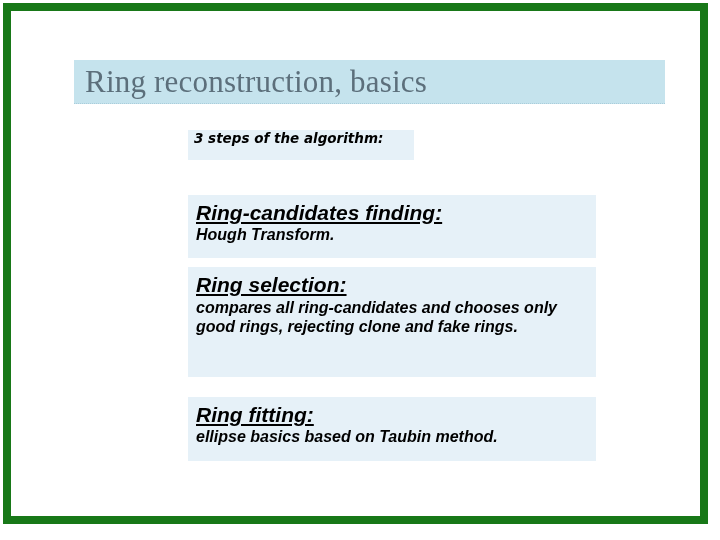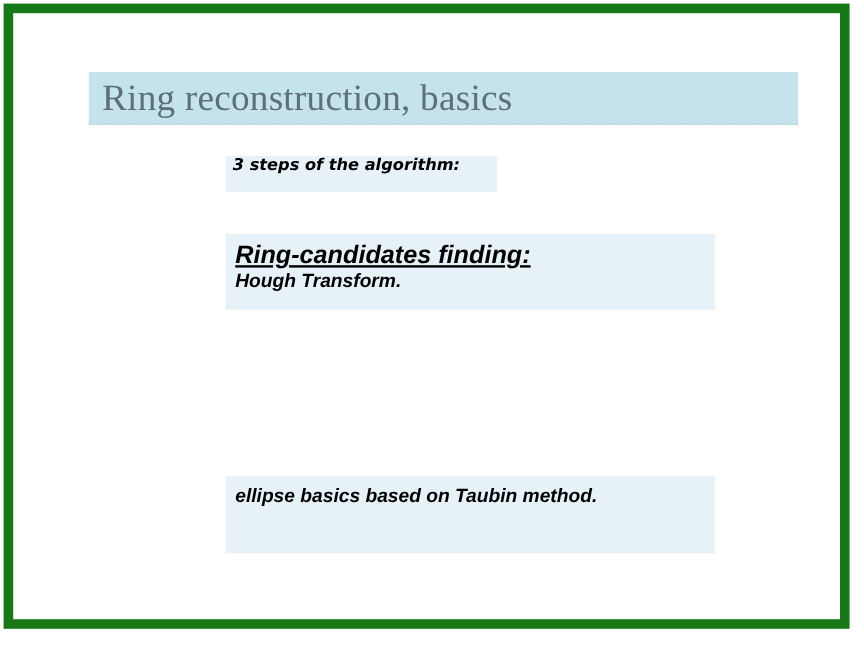--- a/index.html
+++ b/index.html
@@ -125,18 +125,23 @@
 
   <div id="intro-band">
     <div id="intro-text">3 steps of the algorithm:</div>
   </div>
 
   <div class="step-block" id="step-block-0">
     <div class="step-heading">Ring-candidates finding:</div>
     <div class="step-body">Hough Transform.</div>
   </div>
 
+  <div class="step-block" id="step-block-1">
+    <div class="step-heading">Ring selection:</div>
+    <div class="step-body">compares all ring-candidates and chooses only good rings, rejecting clone and fake rings.</div>
+  </div>
 
   <div class="step-block" id="step-block-2">
+    <div class="step-heading">Ring fitting:</div>
     <div class="step-body">ellipse basics based on Taubin method.</div>
   </div>
 
 </div>
 
 </body></html>

